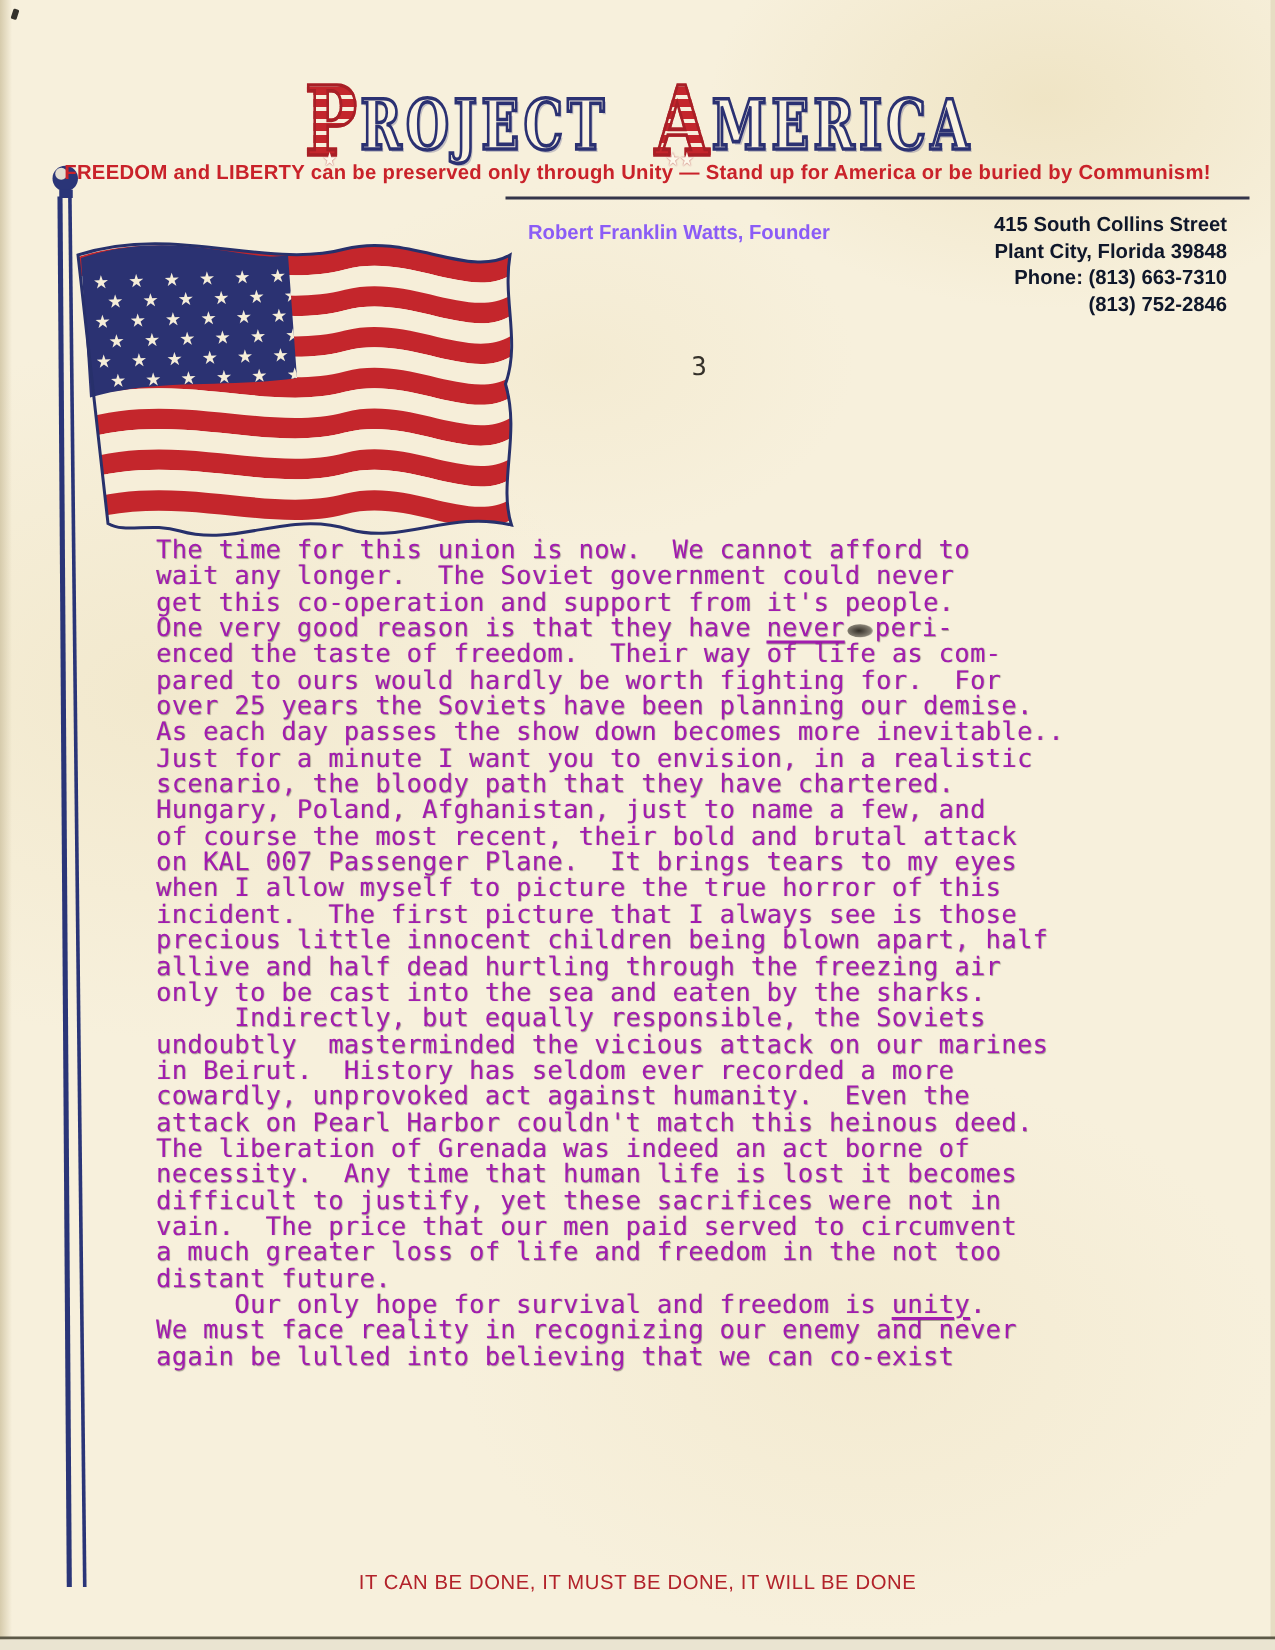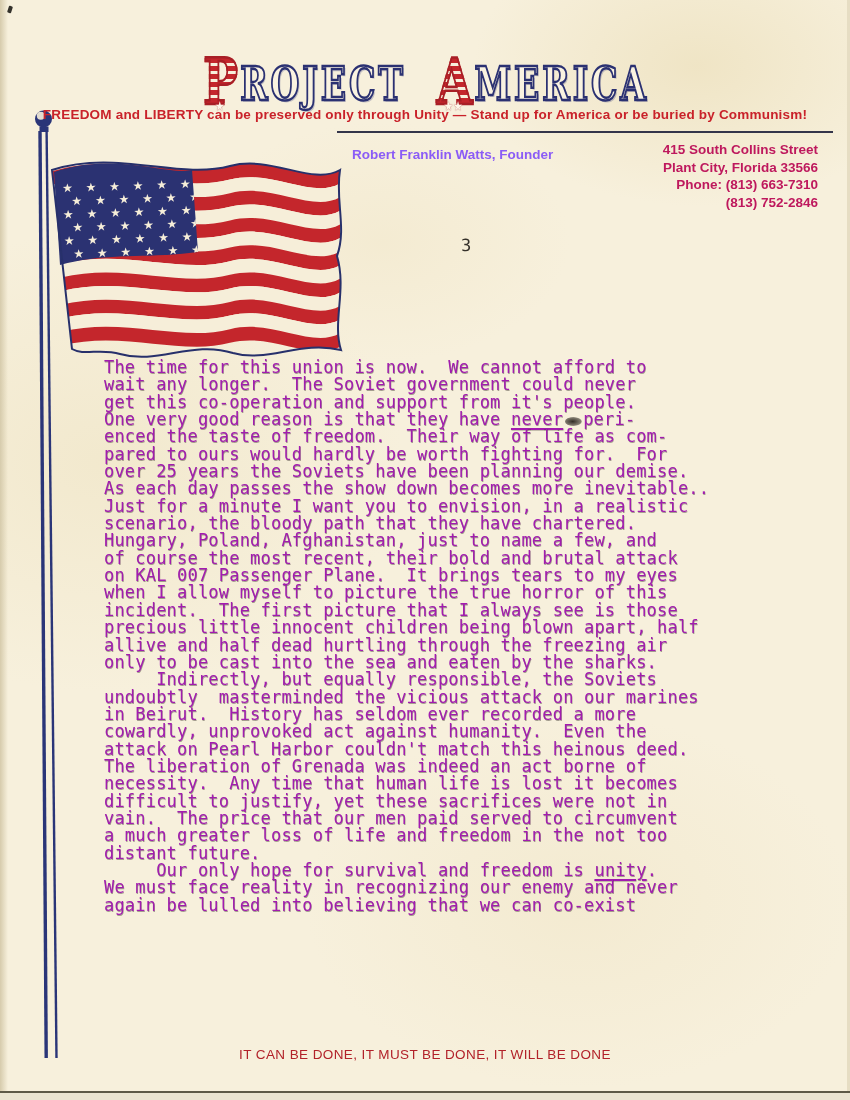--- a/index.html
+++ b/index.html
@@ -46,21 +46,21 @@
   }
 
   .tagline{
     position:absolute;top:107px;left:0;width:100%;text-align:center;
     color:#c9222a;font-weight:bold;font-size:13.5px;letter-spacing:.2px;
   }
   .header-rule{position:absolute;left:337px;top:131px;width:496px;height:2px;background:#34354a;}
   .founder{position:absolute;left:352px;top:147px;color:#8b5cf6;font-weight:bold;font-size:13.5px;}
   .address{
     position:absolute;right:32px;top:141px;text-align:right;
-    color:#be185d;font-weight:bold;font-size:13.5px;line-height:17.5px;
+    color:#0f172a;font-weight:bold;font-size:13.5px;line-height:17.5px;
   }
   .page-num{
     position:absolute;left:461px;top:235px;
     font-family:"DejaVu Sans Mono",monospace;font-size:17px;color:#35312a;transform:rotate(-2deg);
   }
 
   
   .letter{
     position:absolute;left:104px;top:359px;
     font-family:"DejaVu Sans Mono",monospace;font-size:17px;line-height:17.35px;
@@ -158,21 +158,21 @@
   </span>
   <span class="t-rest">MERICA</span>
 </div>
 
 <div class="tagline">FREEDOM and LIBERTY can be preserved only through Unity — Stand up for America or be buried by Communism!</div>
 <div class="header-rule"></div>
 <div class="founder">Robert Franklin Watts, Founder</div>
 
 <div class="address">
   <div>415 South Collins Street</div>
-  <div>Plant City, Florida 33566</div>
+  <div>Plant City, Florida 39848</div>
   <div>Phone: (813) 663-7310</div>
   <div>(813) 752-2846</div>
 </div>
 
 <div class="page-num">3</div>
 
 <div class="letter"><div><span>The time for this union is now.  We cannot afford to</span></div><div><span>wait any longer.  The Soviet government could never</span></div><div><span>get this co-operation and support from it's people.</span></div><div><span>One very good reason is that they have </span><span class="uline">never</span><span class="smudge"></span><span>peri-</span></div><div><span>enced the taste of freedom.  Their way of life as com-</span></div><div><span>pared to ours would hardly be worth fighting for.  For</span></div><div><span>over 25 years the Soviets have been planning our demise.</span></div><div><span>As each day passes the show down becomes more inevitable..</span></div><div><span>Just for a minute I want you to envision, in a realistic</span></div><div><span>scenario, the bloody path that they have chartered.</span></div><div><span>Hungary, Poland, Afghanistan, just to name a few, and</span></div><div><span>of course the most recent, their bold and brutal attack</span></div><div><span>on KAL 007 Passenger Plane.  It brings tears to my eyes</span></div><div><span>when I allow myself to picture the true horror of this</span></div><div><span>incident.  The first picture that I always see is those</span></div><div><span>precious little innocent children being blown apart, half</span></div><div><span>allive and half dead hurtling through the freezing air</span></div><div><span>only to be cast into the sea and eaten by the sharks.</span></div><div><span>     Indirectly, but equally responsible, the Soviets</span></div><div><span>undoubtly  masterminded the vicious attack on our marines</span></div><div><span>in Beirut.  History has seldom ever recorded a more</span></div><div><span>cowardly, unprovoked act against humanity.  Even the</span></div><div><span>attack on Pearl Harbor couldn't match this heinous deed.</span></div><div><span>The liberation of Grenada was indeed an act borne of</span></div><div><span>necessity.  Any time that human life is lost it becomes</span></div><div><span>difficult to justify, yet these sacrifices were not in</span></div><div><span>vain.  The price that our men paid served to circumvent</span></div><div><span>a much greater loss of life and freedom in the not too</span></div><div><span>distant future.</span></div><div><span>     Our only hope for survival and freedom is </span><span class="uline">unity</span><span>.</span></div><div><span>We must face reality in recognizing our enemy and never</span></div><div><span>again be lulled into believing that we can co-exist</span></div></div>
 
 <div class="footer-slogan">IT CAN BE DONE, IT MUST BE DONE, IT WILL BE DONE</div>
 

